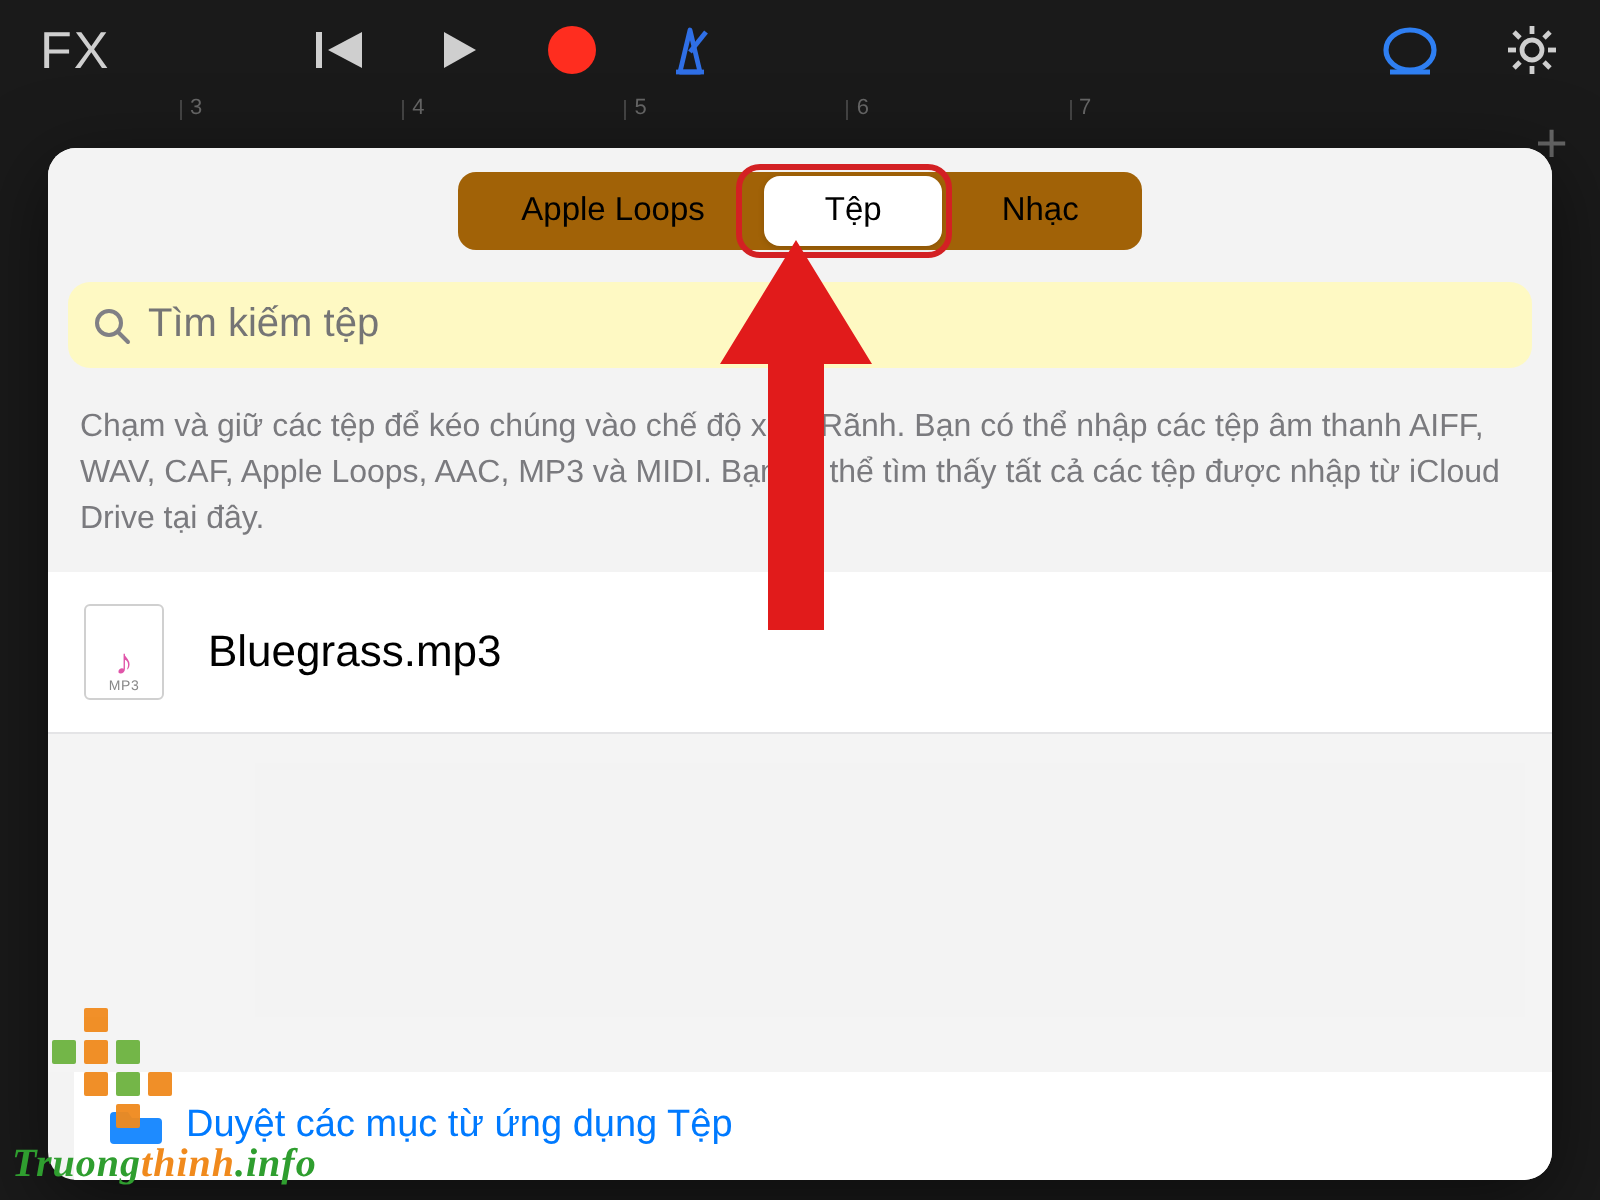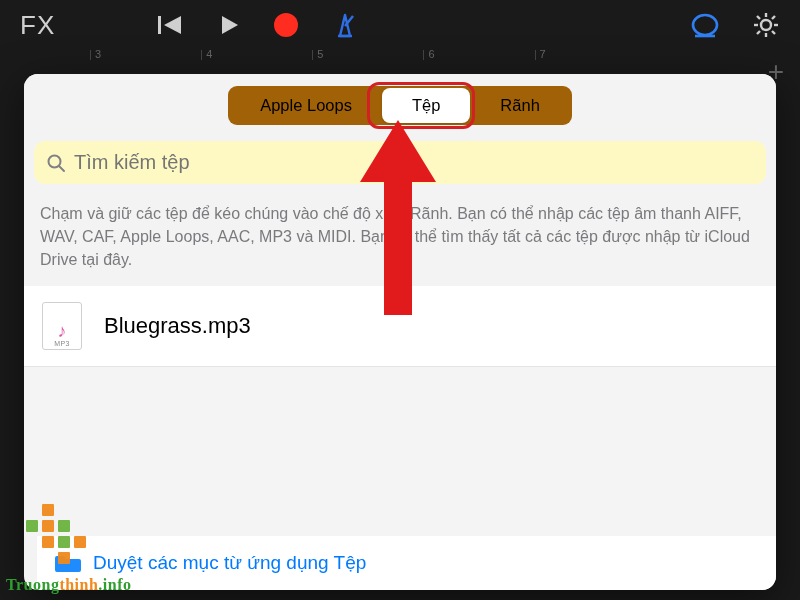--- a/index.html
+++ b/index.html
@@ -145,24 +145,25 @@
     .arrow {
       position:absolute;
       left: 358px; top: 120px;
       width: 80px; height: 195px;
       pointer-events:none;
     }
     
     .wm {
       position:absolute;
       left: 6px; bottom: 6px;
-      font-size: 16px;
+      font-size: 20px;
       font-weight: 700;
       font-family: "Comic Sans MS", "Chalkboard SE", cursive;
       letter-spacing:.5px;
+      font-style:italic;
     }
     .wm .g { color:#2f9e2f; }
     .wm .o { color:#f08a1d; }
     .wm-logo {
       position:absolute;
       left: 26px; bottom: 36px;
       display:grid;
       grid-template-columns: repeat(4, 12px);
       grid-auto-rows: 12px;
       gap:4px;
@@ -234,21 +235,21 @@
 </div>
 <div class="plus">+</div>
 
 <div class="popover">
   <div class="caret"></div>
 
   <div class="seg-wrap">
     <div class="segmented">
       <div class="seg">Apple Loops</div>
       <div class="seg active">Tệp</div>
-      <div class="seg">Rãnh</div>
+      <div class="seg">Nhạc</div>
       <div class="seg-highlight"></div>
     </div>
   </div>
 
   <div class="search-wrap">
     <div class="search">
       <svg width="20" height="20" viewBox="0 0 20 20">
           <circle cx="8.5" cy="8.5" r="6" fill="none" stroke="#808085" stroke-width="2"></circle>
           <line x1="13" y1="13" x2="18" y2="18" stroke="#808085" stroke-width="2" stroke-linecap="round"></line>
         </svg>

